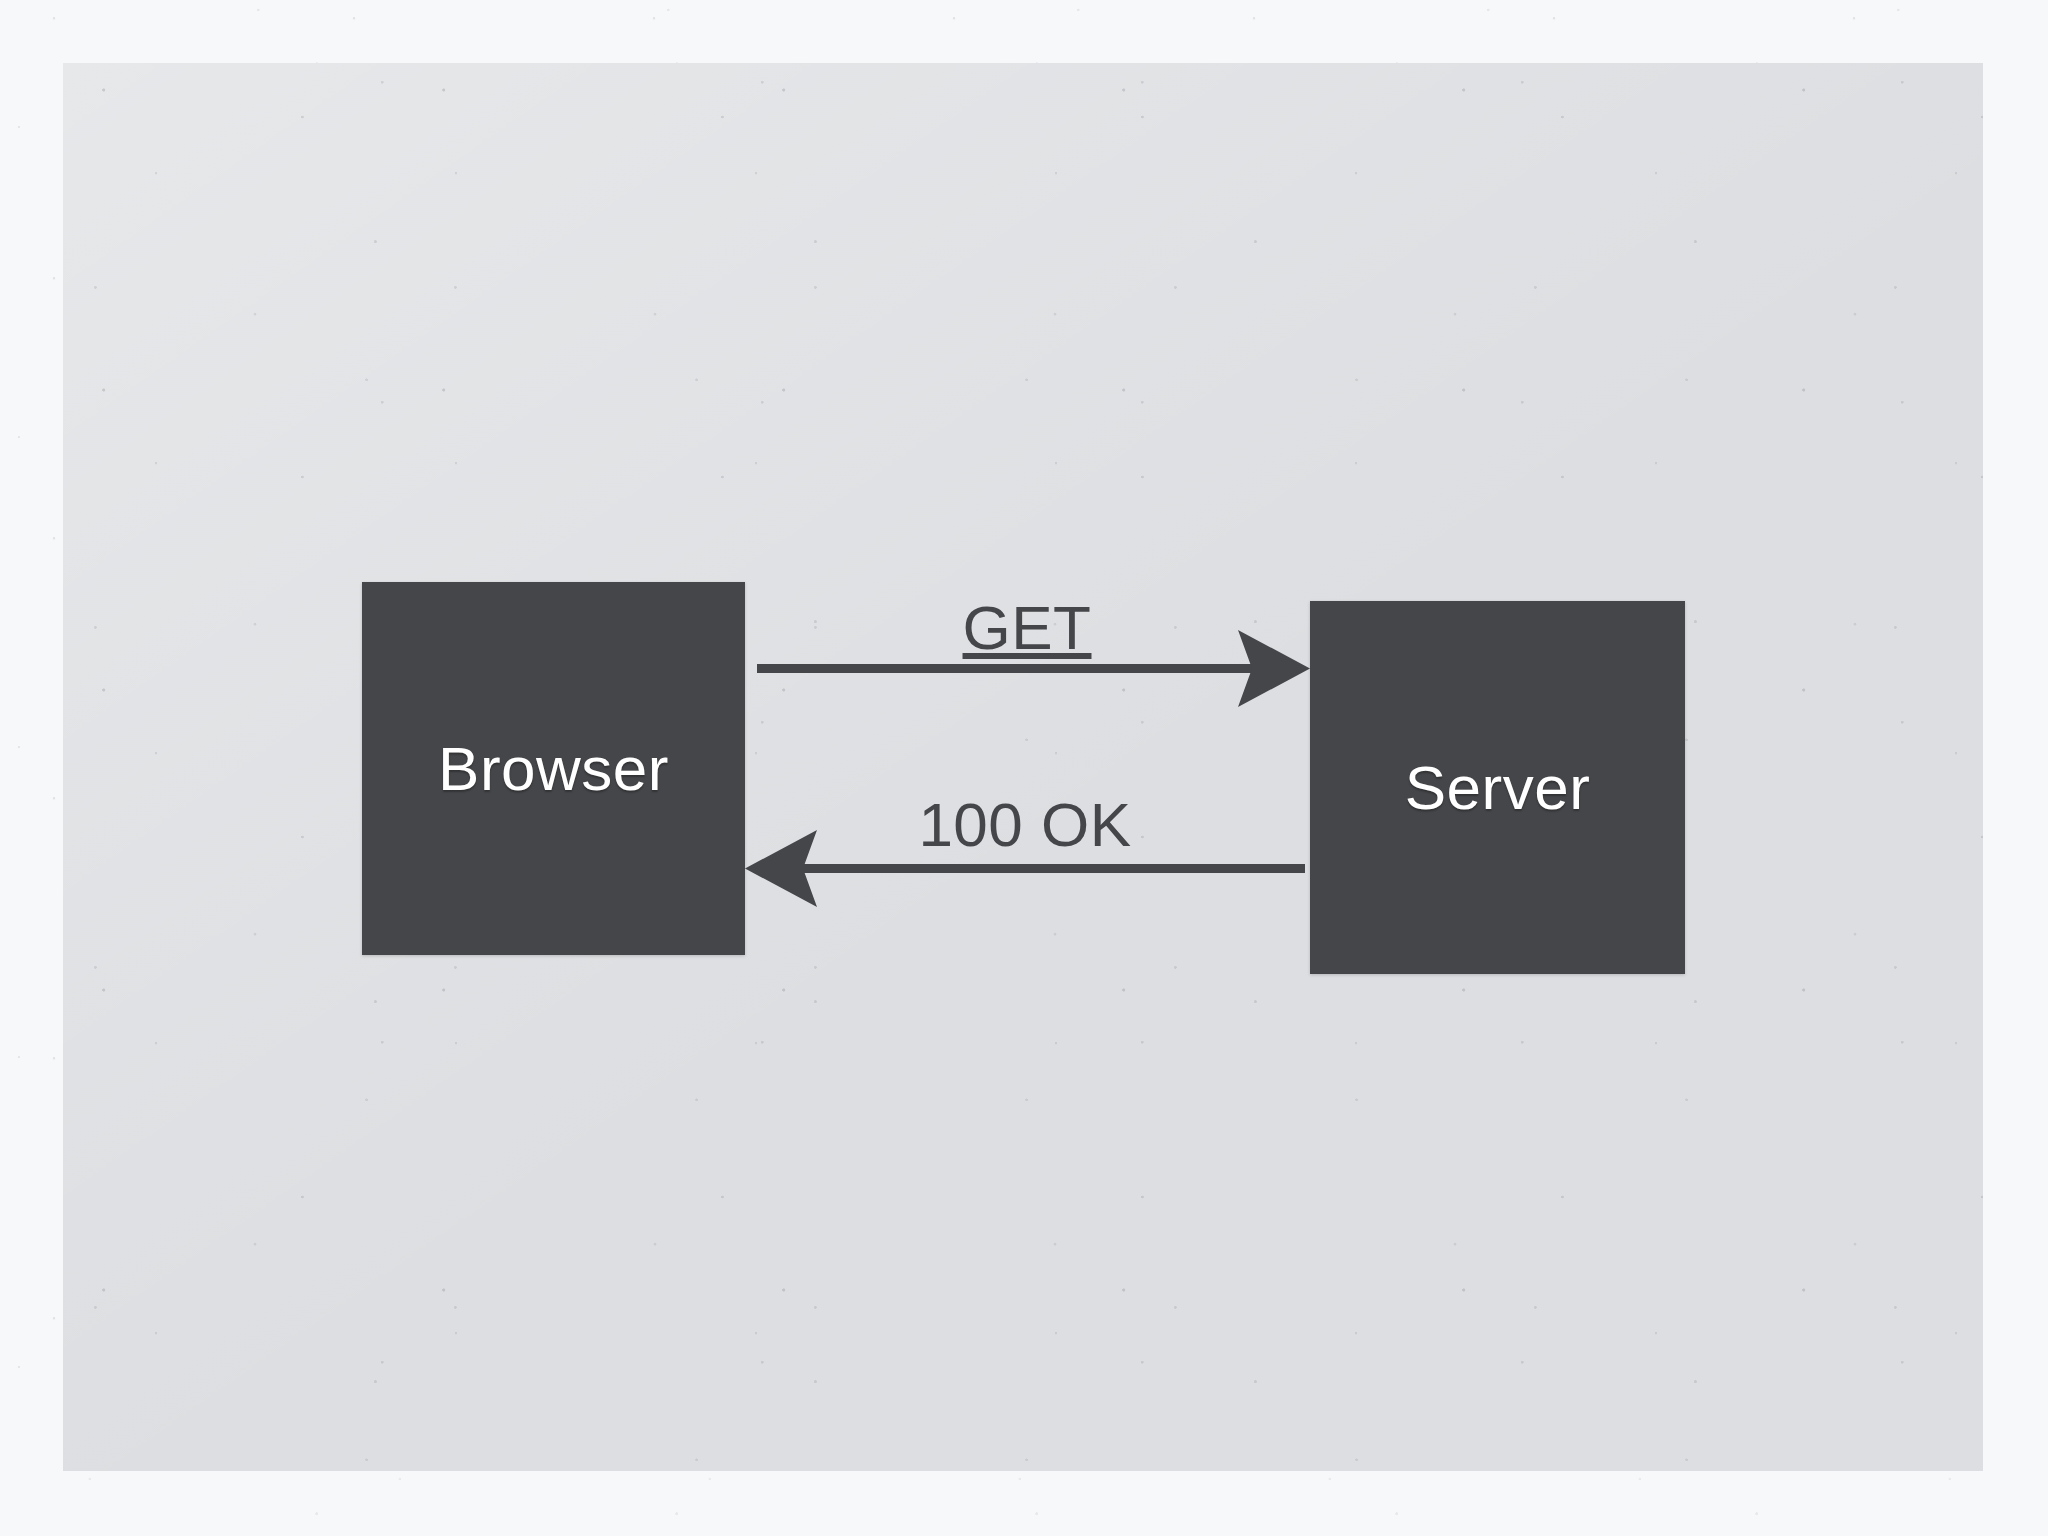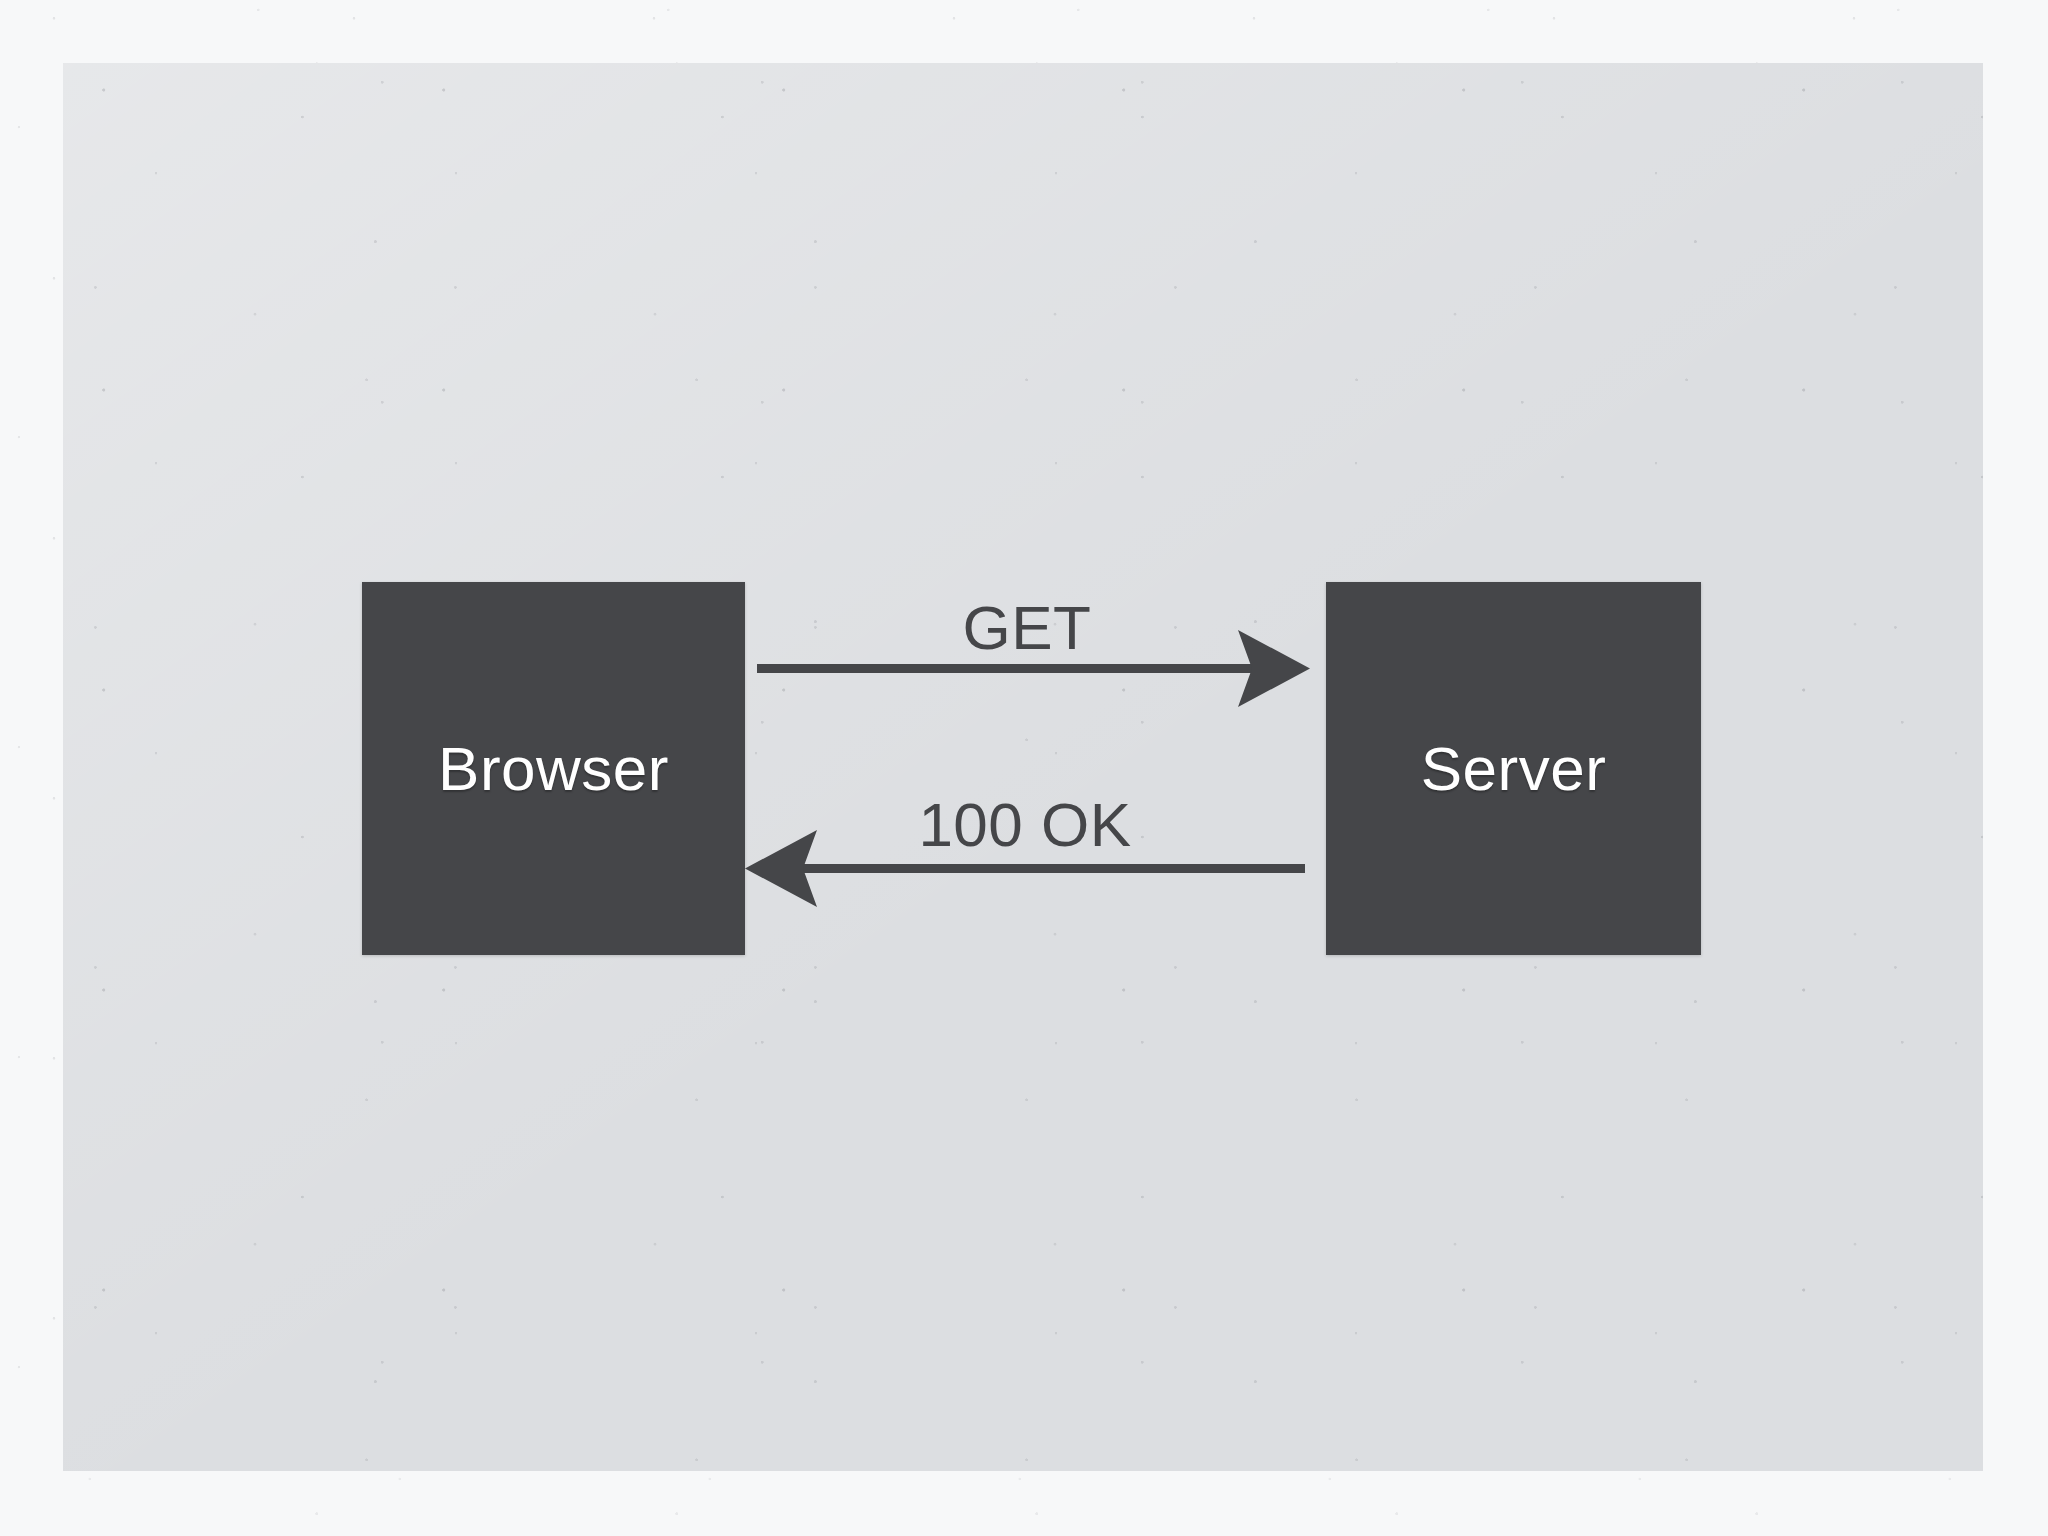--- a/index.html
+++ b/index.html
@@ -92,21 +92,21 @@
   .edge-label {
     position: absolute;
     color: #454649;
     font-size: 62px;
     font-weight: 400;
     letter-spacing: 0.5px;
     line-height: 1;
     white-space: nowrap;
     transform: translateX(-50%);
   }
-  #label-get    { left: 1027px; top: 597px; }
+  #label-get    { left: 1027px; top: 597px; text-decoration: underline; }
   #label-200-ok { left: 1025px; top: 794px; }
 </style>
 </head>
 <body>
 
 <div id="canvas">
 
   <div id="paper-frame"></div>
 
   <div id="slide">
@@ -121,21 +121,21 @@
       <g>
         <rect x="796" y="864" width="509" height="9" fill="#454649"></rect>
         <path d="M 745 868.5 L 817 830 L 803 868.5 L 817 907 Z" fill="#454649"></path>
       </g>
     </svg>
 
     <div class="node" id="node-browser" style="left:299px; top:519px;justify-content:center;">
       <span class="node-label">Browser</span>
     </div>
 
-    <div class="node" id="node-server" style="left:1247px; top:519px;margin-left:16px;">
+    <div class="node" id="node-server" style="left:1247px; top:538px;">
       <span class="node-label">Server</span>
     </div>
 
     <div class="edge-label" id="label-get" style="left:964px; top:534px;">GET</div>
 
     <div class="edge-label" id="label-200-ok" style="left:962px; top:731px;">100 OK</div>
 
   </div>
 </div>
 

